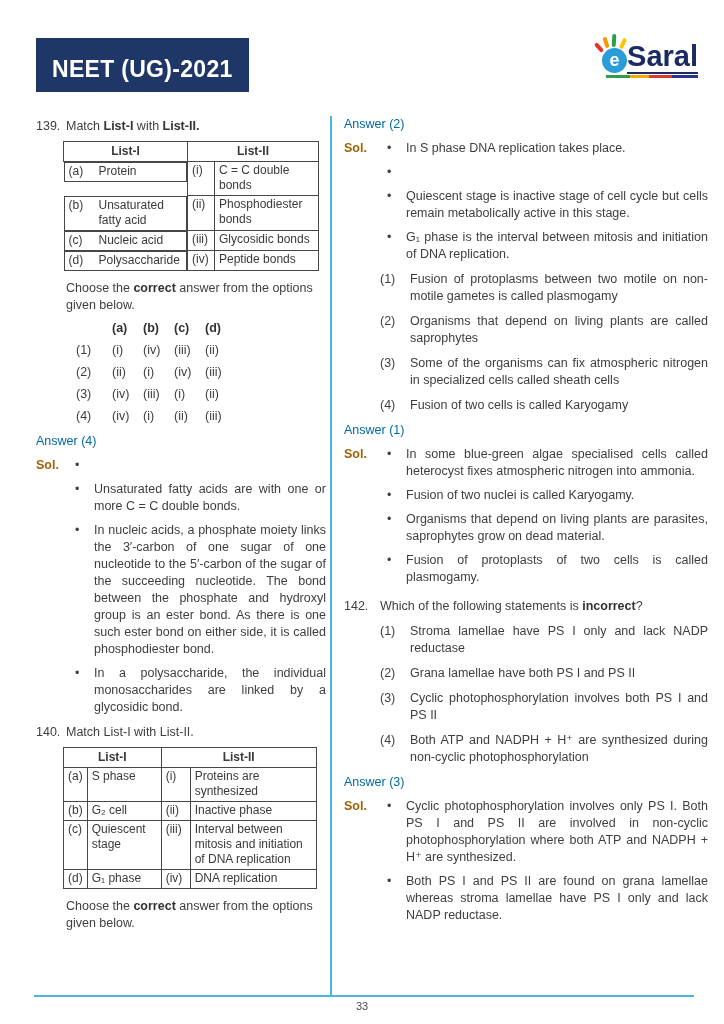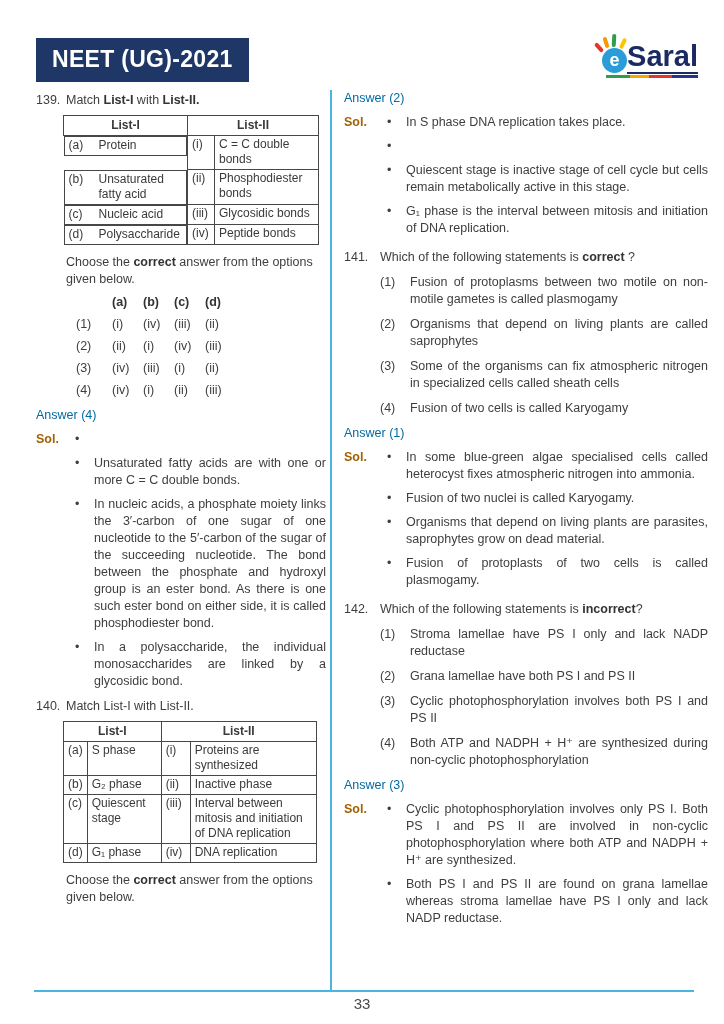--- a/index.html
+++ b/index.html
@@ -8,39 +8,39 @@
     font-family:"Liberation Sans","DejaVu Sans",sans-serif;
     font-size:12.5px; line-height:1.36; color:#3e3e3e;
     overflow:hidden;
   }
   .page { width:724px; height:1024px; display:flex; flex-direction:column; }
 
   
   .page-header { display:flex; justify-content:space-between; align-items:flex-start;
     padding:38px 26px 0 36px; }
   .title-box { background:#1e3767; color:#ffffff; font-weight:bold;
-    font-size:23px; padding:6px 16px 7px; letter-spacing:0.3px; }
+    font-size:23px; padding:16px 16px 7px; letter-spacing:0.3px; }
   .logo { display:flex; flex-direction:column; margin-top:4px; }
   .logo-top { display:flex; align-items:center; position:relative; padding-left:6px; }
   .logo-e { width:25px; height:25px; border-radius:50%; background:#2a9dd8; color:#fff;
     font-weight:bold; font-size:18px; display:inline-flex; align-items:center;
     justify-content:center; position:relative; z-index:2; top:2px; }
   .fingers { position:absolute; left:0; top:-6px; width:34px; height:18px; z-index:1; }
   .f { position:absolute; width:4px; height:11px; border-radius:3px; display:block; }
   .f1 { background:#e2372b; transform:rotate(-42deg); left:1px;  top:6px; }
   .f2 { background:#f59a00; transform:rotate(-18deg); left:8px;  top:1px; }
   .f3 { background:#2e9e49; transform:rotate(3deg);   left:16px; top:-2px; height:13px; }
   .f4 { background:#ffc400; transform:rotate(26deg);  left:25px; top:2px; }
   .logo-name { font-size:29px; font-weight:bold; color:#1b2a63; line-height:1;
     border-bottom:2px solid #1b2a63; padding-bottom:1px; }
   .logo-underline { height:3px; margin-top:1px; margin-left:10px;
     background:linear-gradient(90deg,#2e9e49 0 26%,#f5a800 26% 47%,#e2372b 47% 72%,#26348b 72% 100%); }
 
   
-  .columns { flex:1; display:flex; margin-top:8px; overflow:hidden; }
+  .columns { flex:1; display:flex; margin-top:24px; overflow:hidden; }
   .col-left  { width:330px; padding-left:36px; padding-right:4px; }
   .vdivider  { width:2px; background:#4ab5e0; flex:none; }
   .col-right { flex:1; padding-left:12px; padding-right:16px; }
 
   
   b { color:#333333; }
   .q-line { display:flex; margin:2px 0 6px; }
   .q-num  { flex:none; width:30px; }
   .col-right .q-line { margin:12px 0 8px; }
   .col-right .q-num  { width:36px; }
@@ -71,21 +71,21 @@
   .t140 .c3 { width:29px; } .t140 .c4 { width:126px; }
 
   
   .opt-grid { display:grid; grid-template-columns:36px 31px 31px 31px 31px;
     margin:4px 0 6px 40px; row-gap:5px; }
   .opt-grid .h { font-weight:bold; color:#333; }
 
   
   .page-footer { flex:none; }
   .footer-line { height:2px; background:#4ab5e0; margin:0 30px 0 34px; }
-  .page-num { text-align:center; padding:2px 0 10px; color:#4a4a4a; font-size:15px; }
+  .page-num { text-align:center; padding:2px 0 10px; color:#4a4a4a; font-size:11px; }
 </style>
 </head>
 <body>
 
 <div class="page">
 
   <div class="page-header">
     <div class="title-box">
       <span>NEET (UG)-2021</span>
     </div>
@@ -233,21 +233,21 @@
           <th colspan="2">List-II</th>
         </tr>
         <tr>
           <td>(a)</td>
           <td>S phase</td>
           <td>(i)</td>
           <td>Proteins are synthesized</td>
         </tr>
         <tr>
           <td>(b)</td>
-          <td>G₂ phase</td>
+          <td>G₂ cell</td>
           <td>(ii)</td>
           <td>Inactive phase</td>
         </tr>
         <tr>
           <td>(c)</td>
           <td>Quiescent stage</td>
           <td>(iii)</td>
           <td>Interval between mitosis and initiation of DNA replication</td>
         </tr>
         <tr>
@@ -286,24 +286,20 @@
             <span class="dot">•</span>
           <div class="sol-text">Quiescent stage is inactive stage of cell cycle but cells remain metabolically active in this stage.</div>
         </div>
         <div class="sol-row">
           <span class="sol-label"></span>
             <span class="dot">•</span>
           <div class="sol-text">G₁ phase is the interval between mitosis and initiation of DNA replication.</div>
         </div>
       </div>
 
-      <div class="q-line">
-        <span class="q-num">141.</span>
-        <span class="q-text"><span>Which of the following statements is </span><b>correct</b><span> ?</span></span>
-      </div>
 
       <div>
         <div class="opt-row">
           <span class="opt-num">(1)</span>
           <div class="opt-text">Fusion of protoplasms between two motile on non-motile gametes is called plasmogamy</div>
         </div>
         <div class="opt-row">
           <span class="opt-num">(2)</span>
           <div class="opt-text">Organisms that depend on living plants are called saprophytes</div>
         </div>

